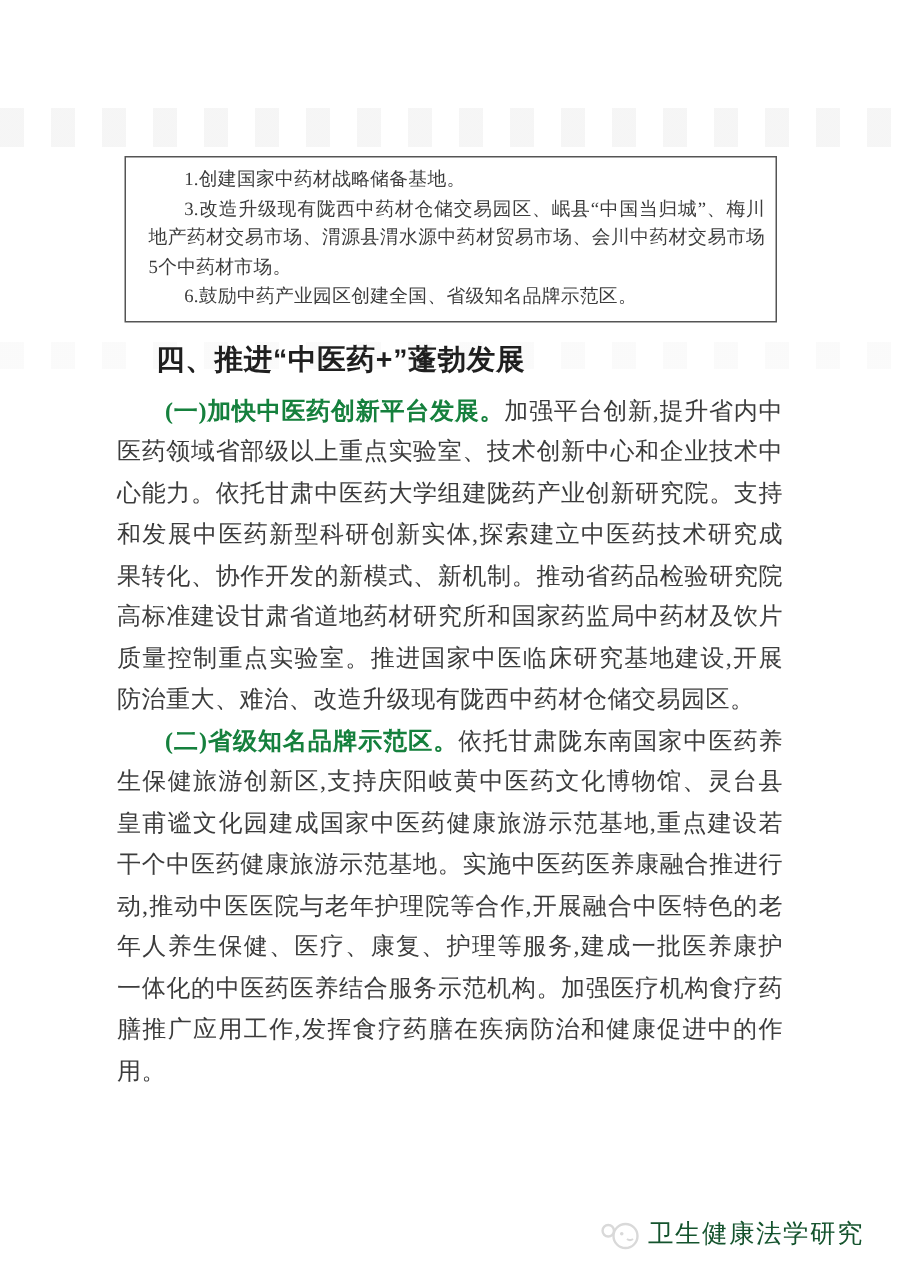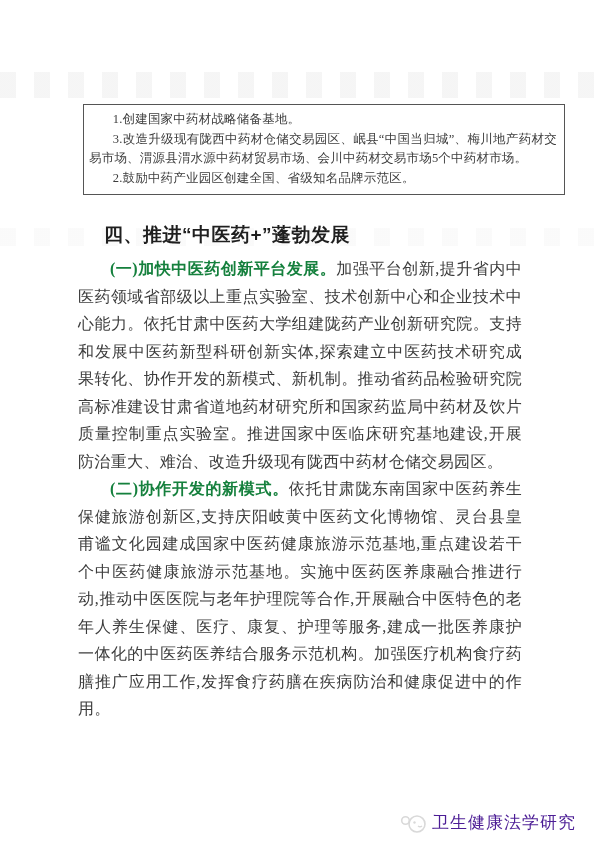--- a/index.html
+++ b/index.html
@@ -30,34 +30,34 @@
 
   .content {
     position: absolute;
     left: 78px;
     top: 104px;
     width: 444px;
   }
   .callout-box {
     box-sizing: border-box;
     margin-left: 5px;
-    width: 482px;
+    width: 435px;
     border: 1px solid #555555;
-    padding: 5px 7px 6px 5px;
+    padding: 5px 7px 6px 15px;
     font-size: 12.5px;
     line-height: 19.5px;
     letter-spacing: 0.2px;
     text-align: justify;
   }
   .box-item {
     margin: 0;
     text-indent: 1.9em;
   }
   .section-heading {
-    margin: 28px 0 8px 0;
+    margin: 14px 0 8px 0;
     font-family: "Liberation Sans", "DejaVu Sans", sans-serif;
     font-weight: bold;
     color: #1f1f1f;
     font-size: 19px;
     line-height: 24px;
     text-indent: 26px;
     letter-spacing: 0.5px;
   }
   .para {
     margin: 0;
@@ -71,49 +71,49 @@
     font-weight: bold;
     color: #15803d;
   }
   .watermark {
     position: absolute;
     right: 24px;
     bottom: 15px;
     display: flex;
     align-items: center;
     gap: 5px;
-    color: #4c1d95;
+    color: #14532d;
     font-family: "Liberation Sans", "DejaVu Sans", sans-serif;
     font-size: 17px;
     letter-spacing: 1px;
     user-select: none;
   }
   .wm-icon { display: inline-flex; }
 </style>
 </head>
 <body>
 
 <div class="page">
 
   <div class="artifact-band band-top"></div>
   <div class="artifact-band band-middle"></div>
 
   <div class="content">
 
     <div class="callout-box">
       <p class="box-item">1.创建国家中药材战略储备基地。</p>
       <p class="box-item">3.改造升级现有陇西中药材仓储交易园区、岷县“中国当归城”、梅川地产药材交易市场、渭源县渭水源中药材贸易市场、会川中药材交易市场5个中药材市场。</p>
-      <p class="box-item">2.鼓励中药产业园区创建全国、省级知名品牌示范区。</p>
+      <p class="box-item">6.鼓励中药产业园区创建全国、省级知名品牌示范区。</p>
     </div>
 
     <h2 class="section-heading">四、推进“中医药+”蓬勃发展</h2>
 
     <p class="para"><span class="lead">(一)加快中医药创新平台发展。</span><span>加强平台创新,提升省内中医药领域省部级以上重点实验室、技术创新中心和企业技术中心能力。依托甘肃中医药大学组建陇药产业创新研究院。支持和发展中医药新型科研创新实体,探索建立中医药技术研究成果转化、协作开发的新模式、新机制。推动省药品检验研究院高标准建设甘肃省道地药材研究所和国家药监局中药材及饮片质量控制重点实验室。推进国家中医临床研究基地建设,开展防治重大、难治、改造升级现有陇西中药材仓储交易园区。</span></p>
 
-    <p class="para"><span class="lead">(二)协作开发的新模式。</span><span>依托甘肃陇东南国家中医药养生保健旅游创新区,支持庆阳岐黄中医药文化博物馆、灵台县皇甫谧文化园建成国家中医药健康旅游示范基地,重点建设若干个中医药健康旅游示范基地。实施中医药医养康融合推进行动,推动中医医院与老年护理院等合作,开展融合中医特色的老年人养生保健、医疗、康复、护理等服务,建成一批医养康护一体化的中医药医养结合服务示范机构。加强医疗机构食疗药膳推广应用工作,发挥食疗药膳在疾病防治和健康促进中的作用。</span></p>
+    <p class="para"><span class="lead">(二)省级知名品牌示范区。</span><span>依托甘肃陇东南国家中医药养生保健旅游创新区,支持庆阳岐黄中医药文化博物馆、灵台县皇甫谧文化园建成国家中医药健康旅游示范基地,重点建设若干个中医药健康旅游示范基地。实施中医药医养康融合推进行动,推动中医医院与老年护理院等合作,开展融合中医特色的老年人养生保健、医疗、康复、护理等服务,建成一批医养康护一体化的中医药医养结合服务示范机构。加强医疗机构食疗药膳推广应用工作,发挥食疗药膳在疾病防治和健康促进中的作用。</span></p>
 
   </div>
 
   <div class="watermark">
     <span class="wm-icon">
       <svg width="27" height="22" viewBox="0 0 27 22" fill="none" xmlns="http://www.w3.org/2000/svg">
         <circle cx="17" cy="12" r="8" stroke="#d9d9d9" stroke-width="1.6"></circle>
         <circle cx="5.5" cy="8.5" r="3.8" stroke="#d9d9d9" stroke-width="1.6"></circle>
         <circle cx="14.5" cy="10.5" r="1.2" fill="#d9d9d9"></circle>
         <path d="M18 14 q2 1.5 4 0" stroke="#d9d9d9" stroke-width="1.4" fill="none"></path>

